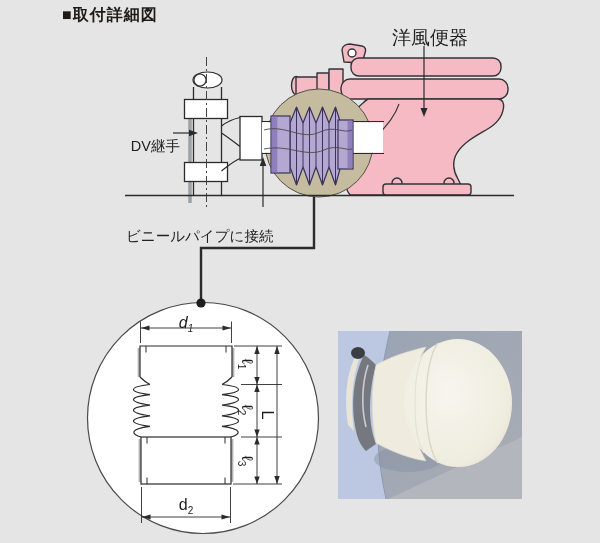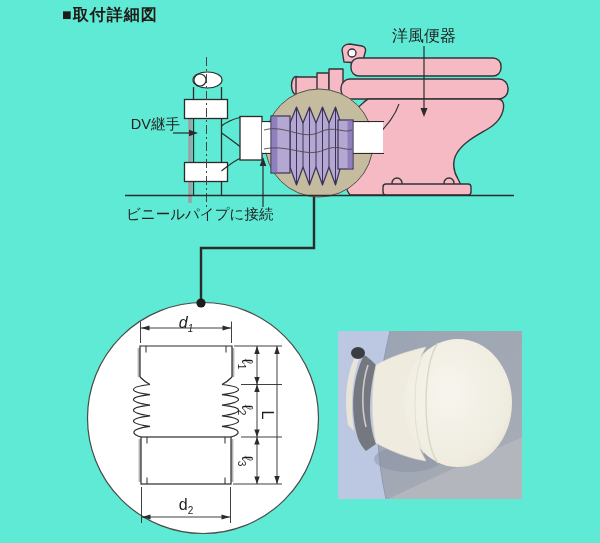--- a/index.html
+++ b/index.html
@@ -1,22 +1,22 @@
 <!DOCTYPE html>
 <html style="--toilet-pink: #f5bac3; --bellows-purple: #b4a7d2; --bellows-purple-dark: #8f7fbc; --highlight-tan: #c5bb9e; --photo-wall-blue: #bcc8e2; --caption-red: #c5394a; --line-dark: #2b2b2b; --pipe-grey: #9aa1a7;"><head>
 <meta charset="utf-8">
 <style>
   html,body{margin:0;padding:0;background:#fff;}
-  #page{position:relative;width:600px;height:543px;background:#5eead4;overflow:hidden;
+  #page{position:relative;width:600px;height:543px;background:#e5e5e5;overflow:hidden;
         font-family:"Liberation Sans","DejaVu Sans",sans-serif;}
   svg{position:absolute;left:0;top:0;}
   .lbl{position:absolute;white-space:nowrap;color:#222;line-height:1.15;}
   .title{font-size:16px;font-weight:bold;color:#1f1a16;letter-spacing:1px;}
-  .jp14{font-size:14.5px;}
-  .jp16{font-size:16px;}
+  .jp14{font-size:14.5px;margin-top:22px;}
+  .jp16{font-size:19px;}
   .right{text-align:right;}
   .dim{font-size:16px;color:#1d1d1d;transform:translate(-50%,-50%);}
   .dim sub{font-size:10px;}
   .rot{transform:translate(-50%,-50%) rotate(90deg);}
   .caption{position:absolute;left:359px;top:505px;}
   .caption .model{font-size:17px;font-weight:bold;color:var(--caption-red,#c5394a);}
   .caption .name{font-size:14.5px;color:#39393b;margin-left:2px;}
   .toilet-fill{fill:var(--toilet-pink,#f5bac3);}
   .bellows-fill{fill:var(--bellows-purple,#b4a7d2);}
   .bellows-dark{fill:var(--bellows-purple-dark,#8f7fbc);}

